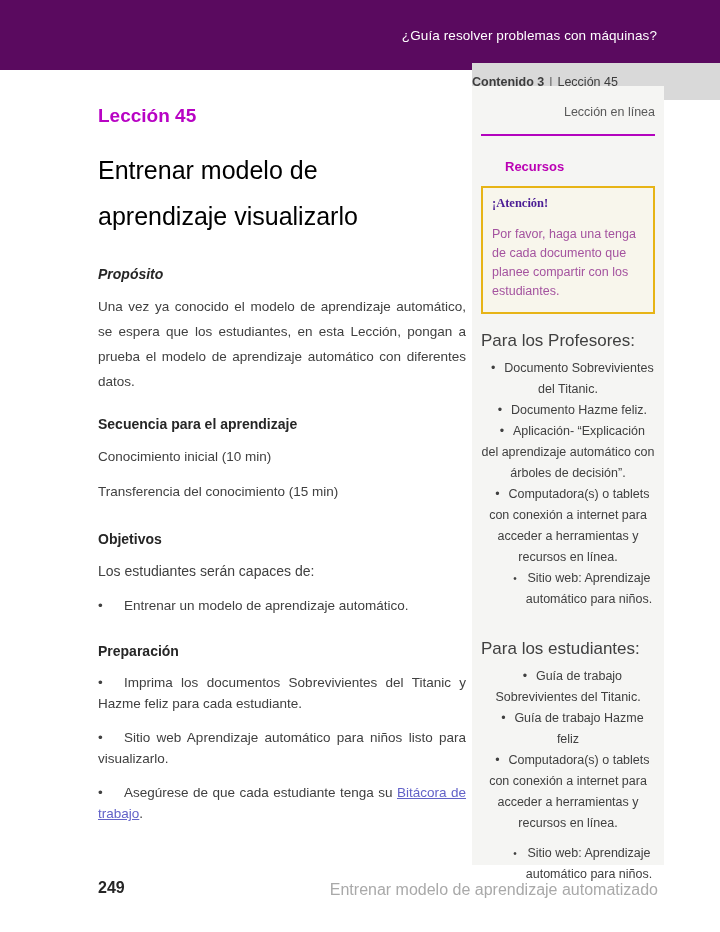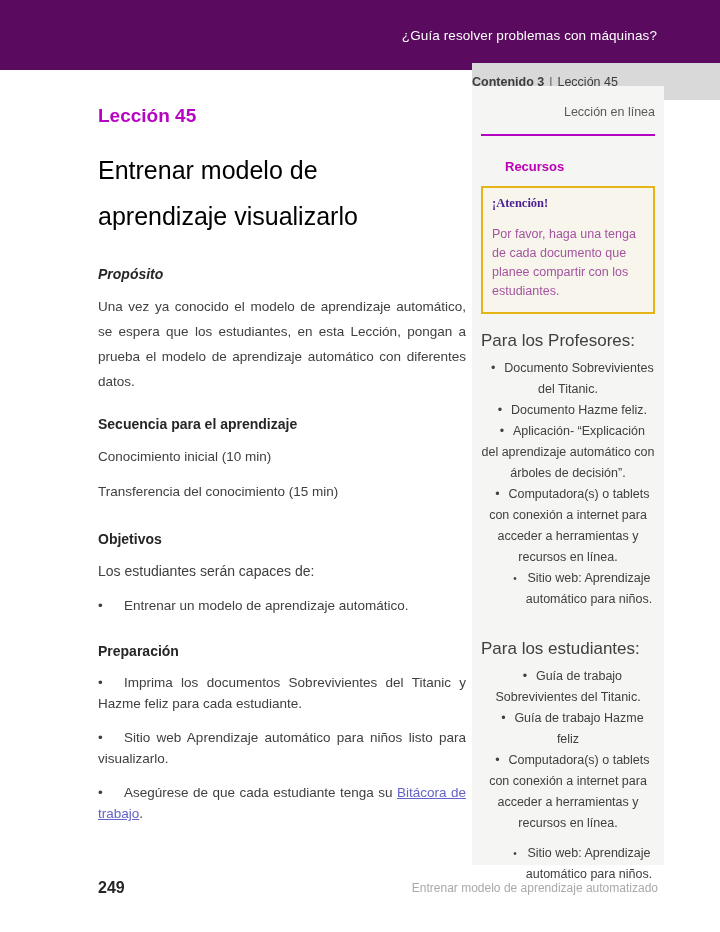--- a/index.html
+++ b/index.html
@@ -56,21 +56,21 @@
   .seq-item { margin-top:14px; font-size:13.5px; line-height:21px; }
   .mt-objetivos { margin-top:29px; }
   .intro-line { margin-top:14px; font-size:14px; line-height:21px; }
   .bullet-par { margin-top:13px; font-size:13.5px; line-height:21px; text-align:justify; }
   .main-bullet { display:inline-block; width:26px; }
   .mt-preparacion { margin-top:27px; }
   .doc-link { color:#6262c8; text-decoration:underline; cursor:pointer; }
 
   
   .page-num { position:absolute; left:98px; top:879px; font-size:16px; font-weight:bold; color:#262626; }
-  .footer-title { position:absolute; right:62px; top:881px; font-size:12px; color:#a9a9a9; }
+  .footer-title { position:absolute; right:62px; top:881px; font-size:16px; color:#a9a9a9; }
 </style>
 </head>
 <body>
 
 <div class="page">
 
   <div class="banner">
     <div class="banner-title">¿Guía resolver problemas con máquinas?</div>
   </div>
   <div class="crumb-bar">

